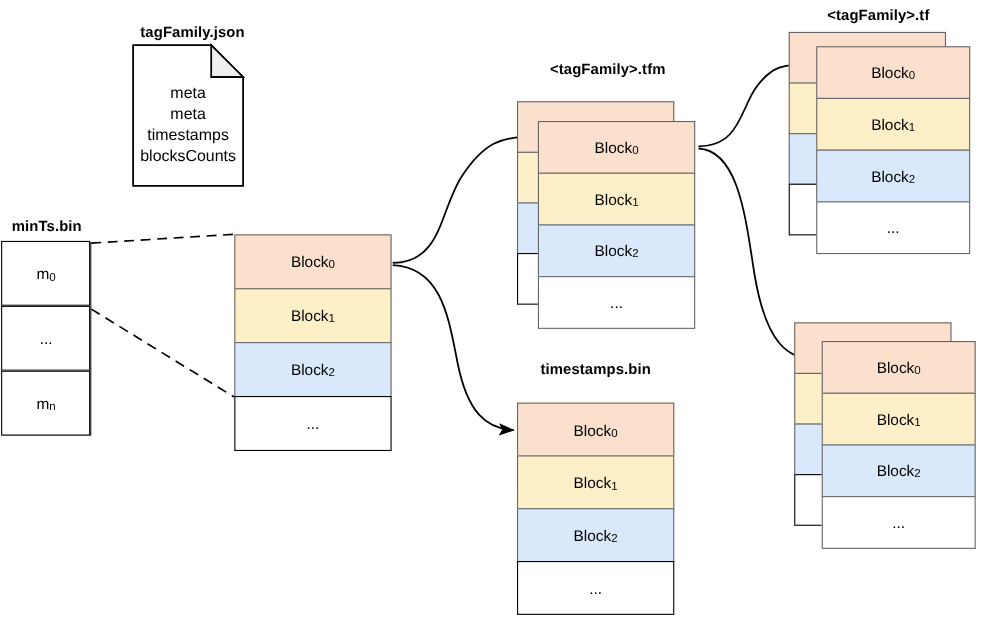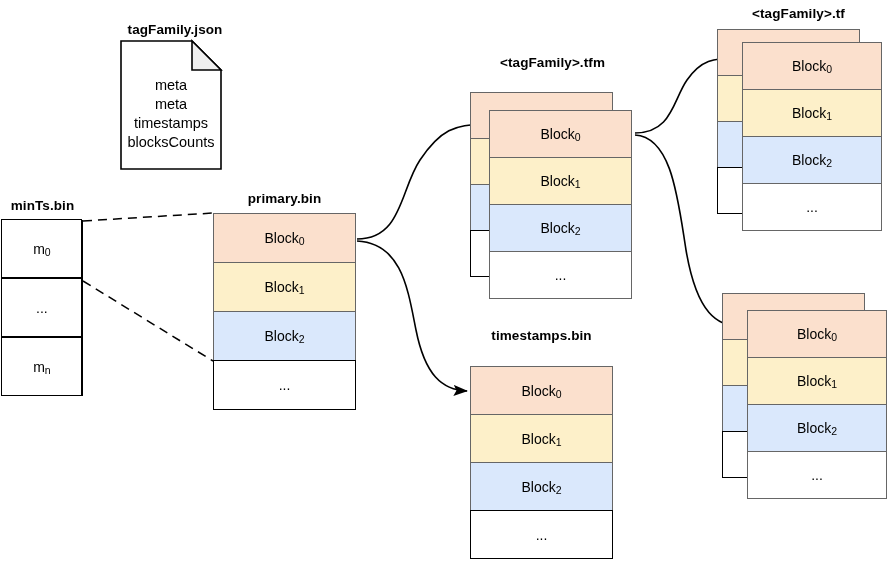--- a/index.html
+++ b/index.html
@@ -77,21 +77,20 @@
     </div>
     <div class="cell" style="left:-1.6px;top:57.4px;width:81px;height:59px;border:1.6px solid #000;background:#ffffff;">
       <span>...</span>
     </div>
     <div class="cell" style="left:-1.6px;top:116.4px;width:81px;height:59px;border:1.6px solid #000;background:#ffffff;">
       <span>m</span>
         <sub>n</sub>
     </div>
   </div>
 
-  <div class="node-title" style="left:213px;top:191px;width:143px;">primary.bin</div>
 
   <div class="box" style="left:213px;top:213px;width:143px;height:197px;">
     <div class="cell" style="left:0;top:0;width:143px;height:50px;border:1.3px solid #666;background:#fbe0cd;">
       <span>Block</span>
         <sub>0</sub>
     </div>
     <div class="cell" style="left:0;top:49px;width:143px;height:50px;border:1.3px solid #666;background:#fdf0c9;">
       <span>Block</span>
         <sub>1</sub>
     </div>

